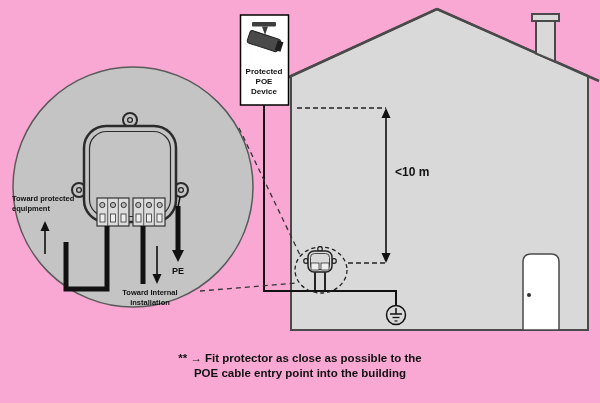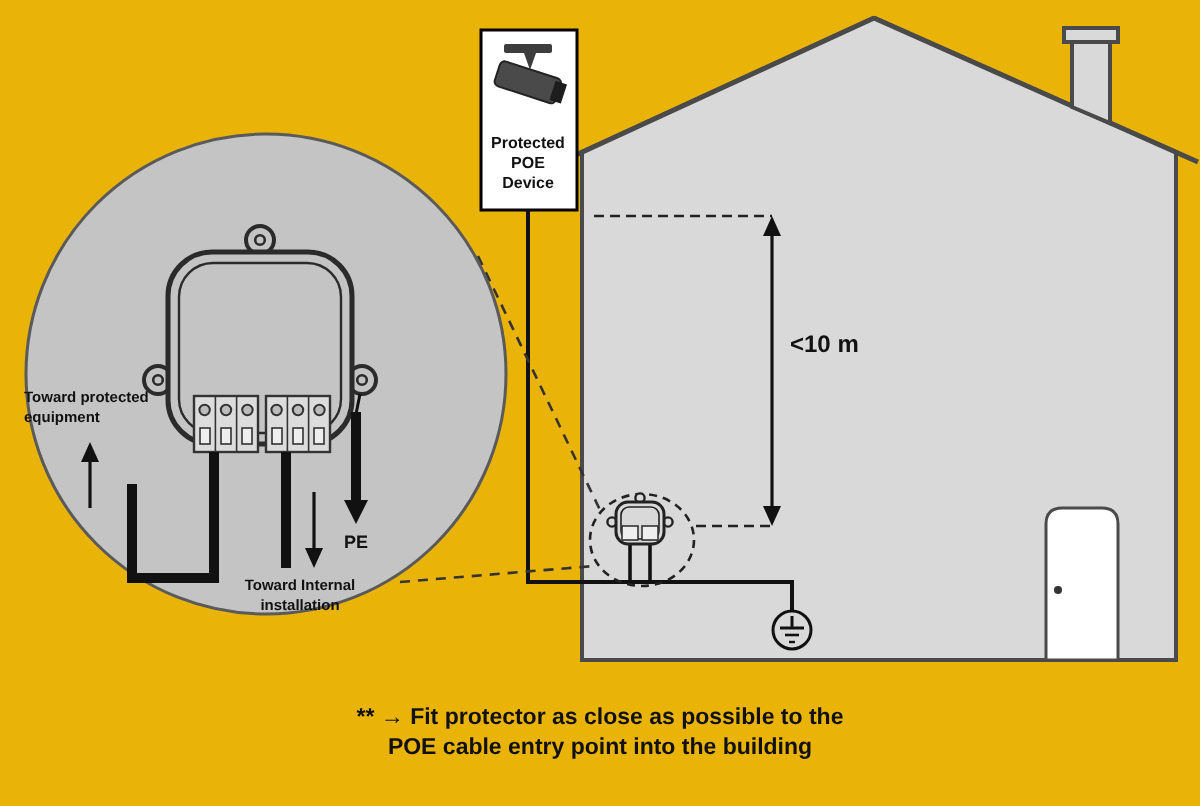--- a/index.html
+++ b/index.html
@@ -1,16 +1,16 @@
 <!DOCTYPE html>
 <html><head>
 <meta charset="utf-8">
 <style>
   html,body{margin:0;padding:0;background:#fff;}
-  .stage{position:relative;width:600px;height:403px;background:#eab308;overflow:hidden;}
+  .stage{position:relative;width:600px;height:403px;background:#f9a8d4;overflow:hidden;}
   svg{display:block;}
   text{font-family:"Liberation Sans",sans-serif;fill:#111;}
   .t75{font-size:7.5px;font-weight:bold;}
   .t8{font-size:8px;font-weight:bold;}
   .t9{font-size:9px;font-weight:bold;}
   .t12{font-size:12px;font-weight:bold;}
   .t115{font-size:11.5px;font-weight:bold;}
 </style>
 </head>
 <body>

